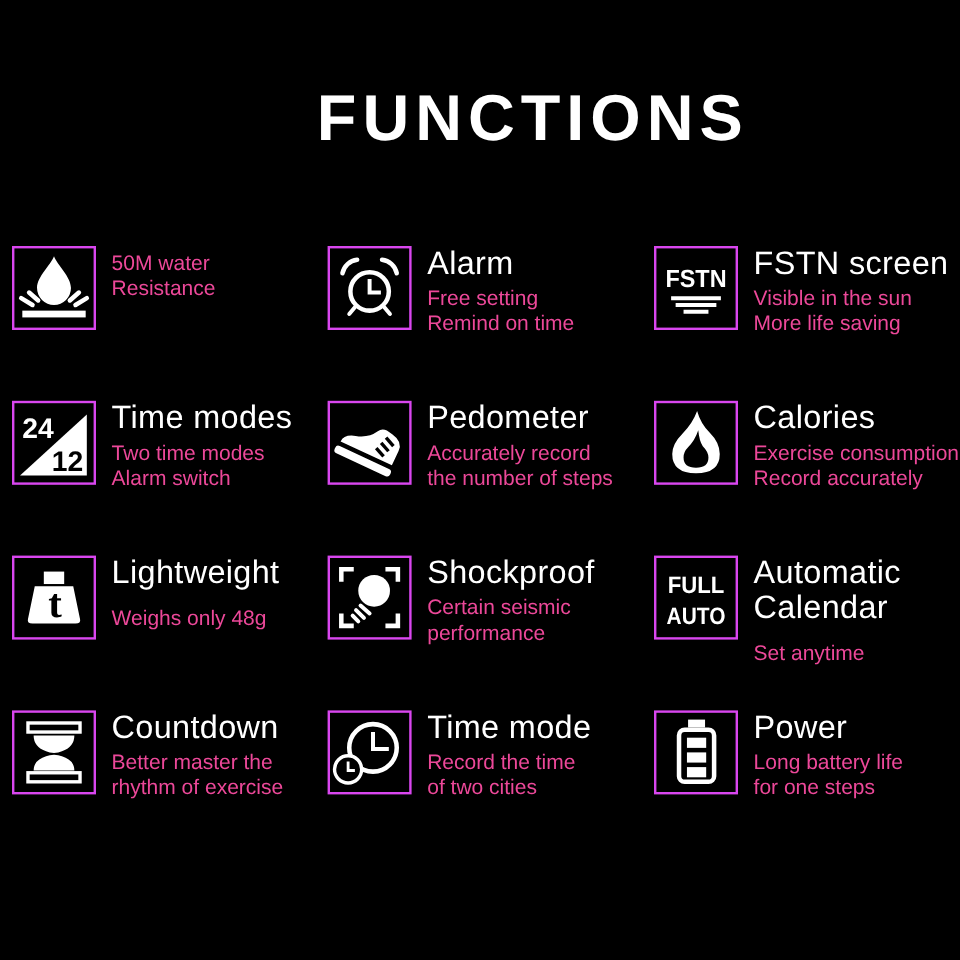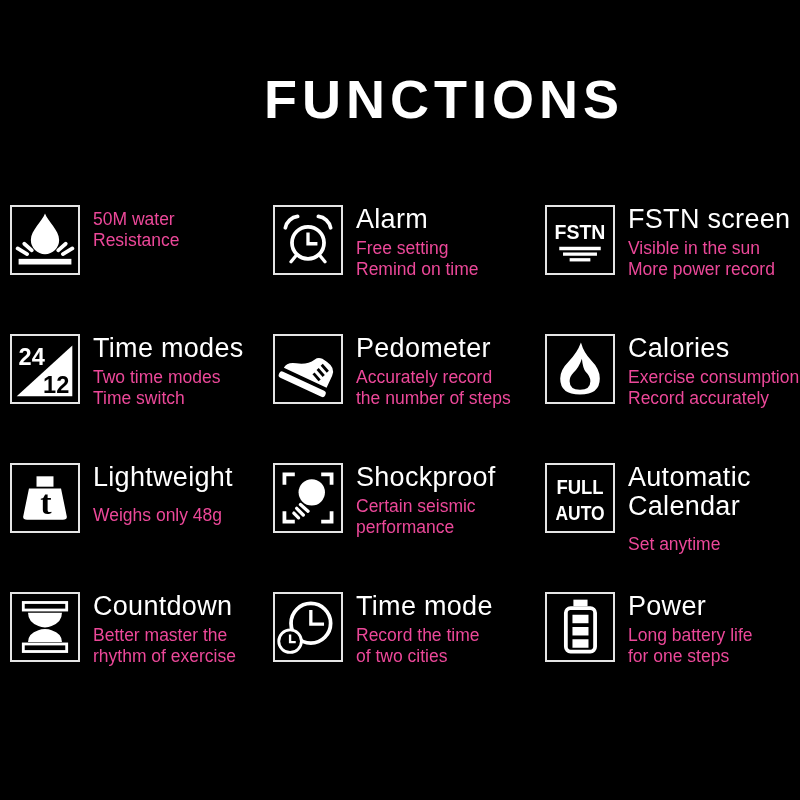--- a/index.html
+++ b/index.html
@@ -14,21 +14,21 @@
     color:#ffffff; font-family:"Liberation Sans", sans-serif;padding-left:44px;
   }
   .grid {
     position:absolute; top:205px; left:10px;
     display:grid;
     grid-template-columns:263px 272px 255px;
     grid-auto-rows:129px;
   }
   .feature { display:flex; align-items:flex-start; }
   .icon-box {
-    width:66px; height:66px; border:2px solid #e5e5e5;
+    width:66px; height:66px; border:2px solid #d946ef;
     flex:0 0 auto; background:#000; box-sizing:content-box;
   }
   .icon-box svg { display:block; }
   .text { margin-left:13px; }
   .f-title { margin-top:0; }
   .t-line {
     font-size:27px; line-height:29px; color:#ffffff;
     white-space:nowrap; letter-spacing:0.3px;
   }
   .f-desc { margin-top:4px; }
@@ -94,39 +94,39 @@
               <line x1="24" y1="56" x2="46" y2="56"></line>
             </g>
           </svg>
         </div>
     <div class="text">
       <div class="f-title">
             <div class="t-line">FSTN screen</div>
           </div>
       <div class="f-desc">
             <div class="d-line">Visible in the sun</div>
-            <div class="d-line">More power record</div>
+            <div class="d-line">More life saving</div>
           </div>
     </div>
   </div>
       <div class="feature">
     <div class="icon-box">
           <svg viewBox="0 0 70 70" width="66" height="66" aria-hidden="true">
             <polygon points="5,64 64,64 64,10" fill="#fff"></polygon>
             <text x="7" y="31" font-size="25" font-weight="900" fill="#fff" font-family="&quot;Liberation Sans&quot;, sans-serif">24</text>
             <text x="33" y="60" font-size="25" font-weight="900" fill="#000" font-family="&quot;Liberation Sans&quot;, sans-serif">12</text>
           </svg>
         </div>
     <div class="text">
       <div class="f-title">
             <div class="t-line">Time modes</div>
           </div>
       <div class="f-desc">
             <div class="d-line">Two time modes</div>
-            <div class="d-line">Time switch</div>
+            <div class="d-line">Alarm switch</div>
           </div>
     </div>
   </div>
       <div class="feature">
     <div class="icon-box">
           <svg viewBox="0 0 70 70" width="66" height="66" aria-hidden="true">
             <g transform="rotate(25 35 38)">
               <path d="M10 45 Q10 38 20 35 Q31 32 36 23 Q38 19 43 19 L49 20 Q60 22 60 31 L60 45 Z" fill="#fff"></path>
               <rect x="8" y="49" width="54" height="7" rx="3" fill="#fff"></rect>
               <g stroke="#000" stroke-width="3">

